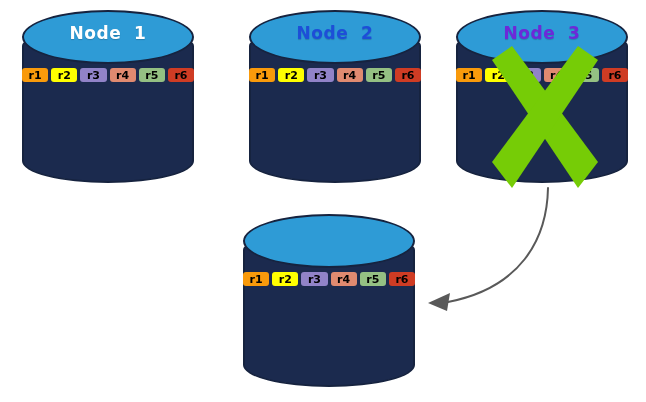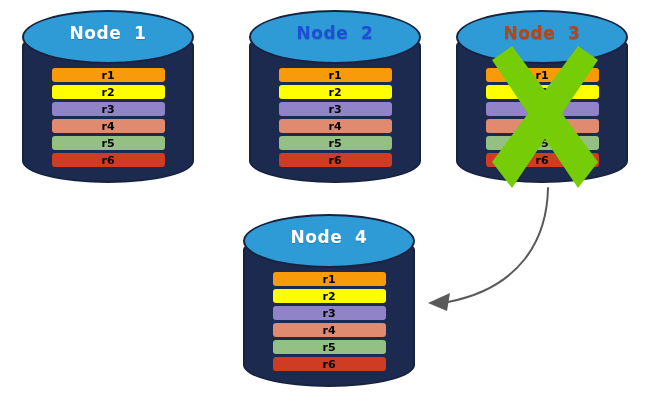--- a/index.html
+++ b/index.html
@@ -66,21 +66,21 @@
     text-shadow: 0 1px 1px rgba(0,0,0,0.18);
   }
 
   .rows {
     position: absolute;
     left: 0;
     right: 0;
     top: 58px;
     z-index: 4;
     display: flex;
-    flex-direction: column;
+    flex-direction: row;
     align-items: center;
     gap: 3px;
   }
   .row {
     width: 113px;
     height: 14px;
     border-radius: 3px;
     display: flex;
     align-items: center;
     justify-content: center;
@@ -138,42 +138,41 @@
       <div class="row" style="background-color: rgb(145, 131, 200); color: rgb(0, 0, 0);">r3</div>
       <div class="row" style="background-color: rgb(224, 138, 112); color: rgb(0, 0, 0);">r4</div>
       <div class="row" style="background-color: rgb(148, 192, 131); color: rgb(0, 0, 0);">r5</div>
       <div class="row" style="background-color: rgb(207, 60, 36); color: rgb(0, 0, 0);">r6</div>
     </div>
   </div>
 
   <div class="node" style="left:456px; top:10px; width:172px; height:173px;">
     <div class="node-body" style="background: rgb(27, 42, 78); border-color: rgb(22, 35, 63);"></div>
     <div class="node-top" style="background: rgb(46, 155, 214); border-color: rgb(22, 35, 63);"></div>
-    <div class="node-title" style="color: #c2410c;">Node  3</div>
+    <div class="node-title" style="color: #6d28d9;">Node  3</div>
     <div class="rows">
       <div class="row" style="background-color: rgb(249, 154, 11); color: rgb(0, 0, 0);">r1</div>
       <div class="row" style="background-color: rgb(255, 255, 0); color: rgb(0, 0, 0);">r2</div>
       <div class="row" style="background-color: rgb(145, 131, 200); color: rgb(0, 0, 0);">r3</div>
       <div class="row" style="background-color: rgb(224, 138, 112); color: rgb(0, 0, 0);">r4</div>
       <div class="row" style="background-color: rgb(148, 192, 131); color: rgb(0, 0, 0);">r5</div>
       <div class="row" style="background-color: rgb(207, 60, 36); color: rgb(0, 0, 0);">r6</div>
     </div>
   </div>
 
   <svg class="x-mark" style="left:492px; top:46px;" width="106" height="142" viewBox="0 0 106 142">
     <g id="x-mark-shape">
       <polygon points="0,14 20,0 106,116 86,142" fill="#76cc06"></polygon>
       <polygon points="106,14 86,0 0,116 20,142" fill="#76cc06"></polygon>
     </g>
   </svg>
 
   <div class="node" style="left:243px; top:214px; width:172px; height:173px;">
     <div class="node-body" style="background: rgb(27, 42, 78); border-color: rgb(22, 35, 63);"></div>
     <div class="node-top" style="background: rgb(46, 155, 214); border-color: rgb(22, 35, 63);"></div>
-    <div class="node-title" style="color: rgb(255, 255, 255);">Node  4</div>
     <div class="rows">
       <div class="row" style="background-color: rgb(249, 154, 11); color: rgb(0, 0, 0);">r1</div>
       <div class="row" style="background-color: rgb(255, 255, 0); color: rgb(0, 0, 0);">r2</div>
       <div class="row" style="background-color: rgb(145, 131, 200); color: rgb(0, 0, 0);">r3</div>
       <div class="row" style="background-color: rgb(224, 138, 112); color: rgb(0, 0, 0);">r4</div>
       <div class="row" style="background-color: rgb(148, 192, 131); color: rgb(0, 0, 0);">r5</div>
       <div class="row" style="background-color: rgb(207, 60, 36); color: rgb(0, 0, 0);">r6</div>
     </div>
   </div>
 

